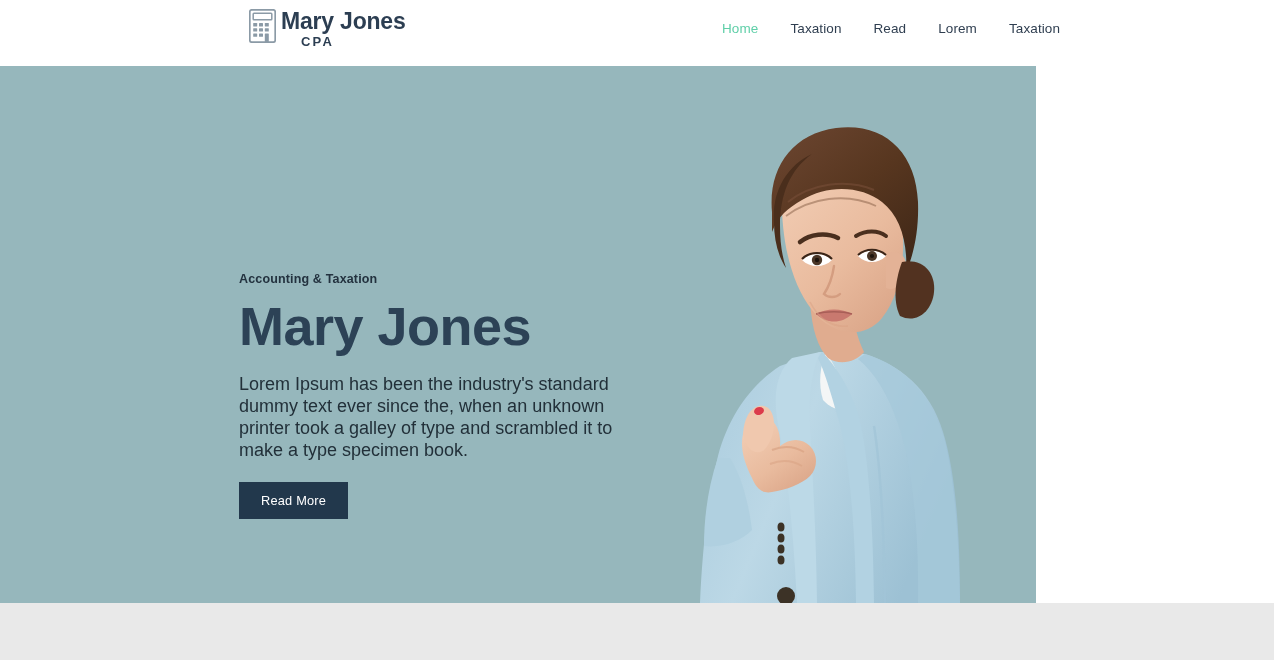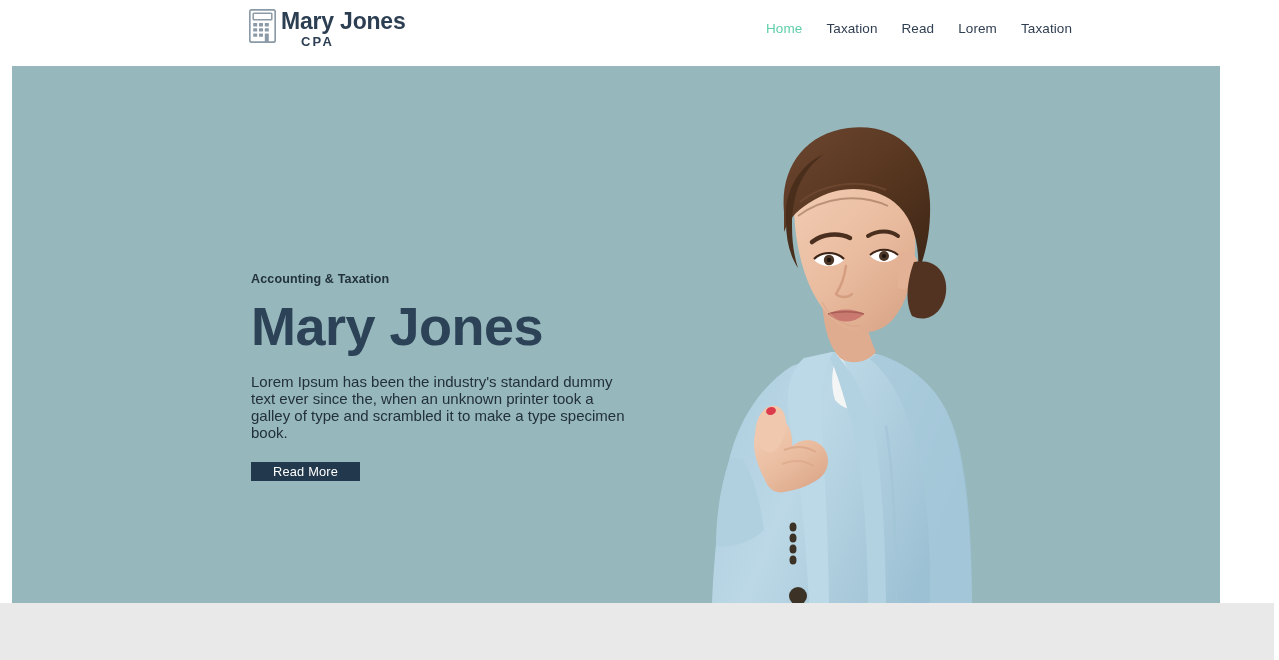--- a/index.html
+++ b/index.html
@@ -66,47 +66,46 @@
     font-weight: bold;
     color: #2c3e52;
     letter-spacing: 2.2px;
     line-height: 16px;
     margin-top: 1px;
     margin-left: 20px;
   }
 
   .main-nav {
     position: absolute;
-    left: 754px;
+    left: 710px;
     top: 21px;
     display: flex;
     align-items: center;
-    gap: 0;
+    gap: 8px;
   }
 
   .nav-link {
     font-size: 13.5px;
     color: #2f3e50;
     text-decoration: none;
     padding: 0 12px;
     white-space: nowrap;
     letter-spacing: 0.1px;
   }
 
   .nav-link.active { color: #5fcfa8; }
 
   
   .hero {
     position: absolute;
     top: 66px; left: 0;
-    width: 1208px;
+    width: 1036px;
     height: 537px;
     background: #96b7bc;
     overflow: hidden;
-    margin-left: 12px;
   }
 
   .hero-copy {
     position: absolute;
     left: 239px;
     top: 206px;
     width: 420px;
   }
 
   .hero-eyebrow {
@@ -120,33 +119,33 @@
   .hero-title {
     font-size: 54px;
     font-weight: bold;
     color: #2c4256;
     letter-spacing: -0.5px;
     line-height: 1.05;
     margin-bottom: 18px;
   }
 
   .hero-desc {
-    font-size: 15px;
+    font-size: 18px;
     color: #223039;
-    line-height: 17px;
+    line-height: 22px;
     width: 382px;
     margin-bottom: 21px;
   }
 
   .hero-cta {
     display: inline-block;
     background: #22384c;
     color: #ffffff;
     font-size: 12.8px;
-    padding: 2px 22px;
+    padding: 11px 22px;
     border: none;
     cursor: pointer;
     font-family: "Liberation Sans", sans-serif;
     letter-spacing: 0.2px;
   }
 
   
   .hero-figure {
     position: absolute;
     left: 660px;

